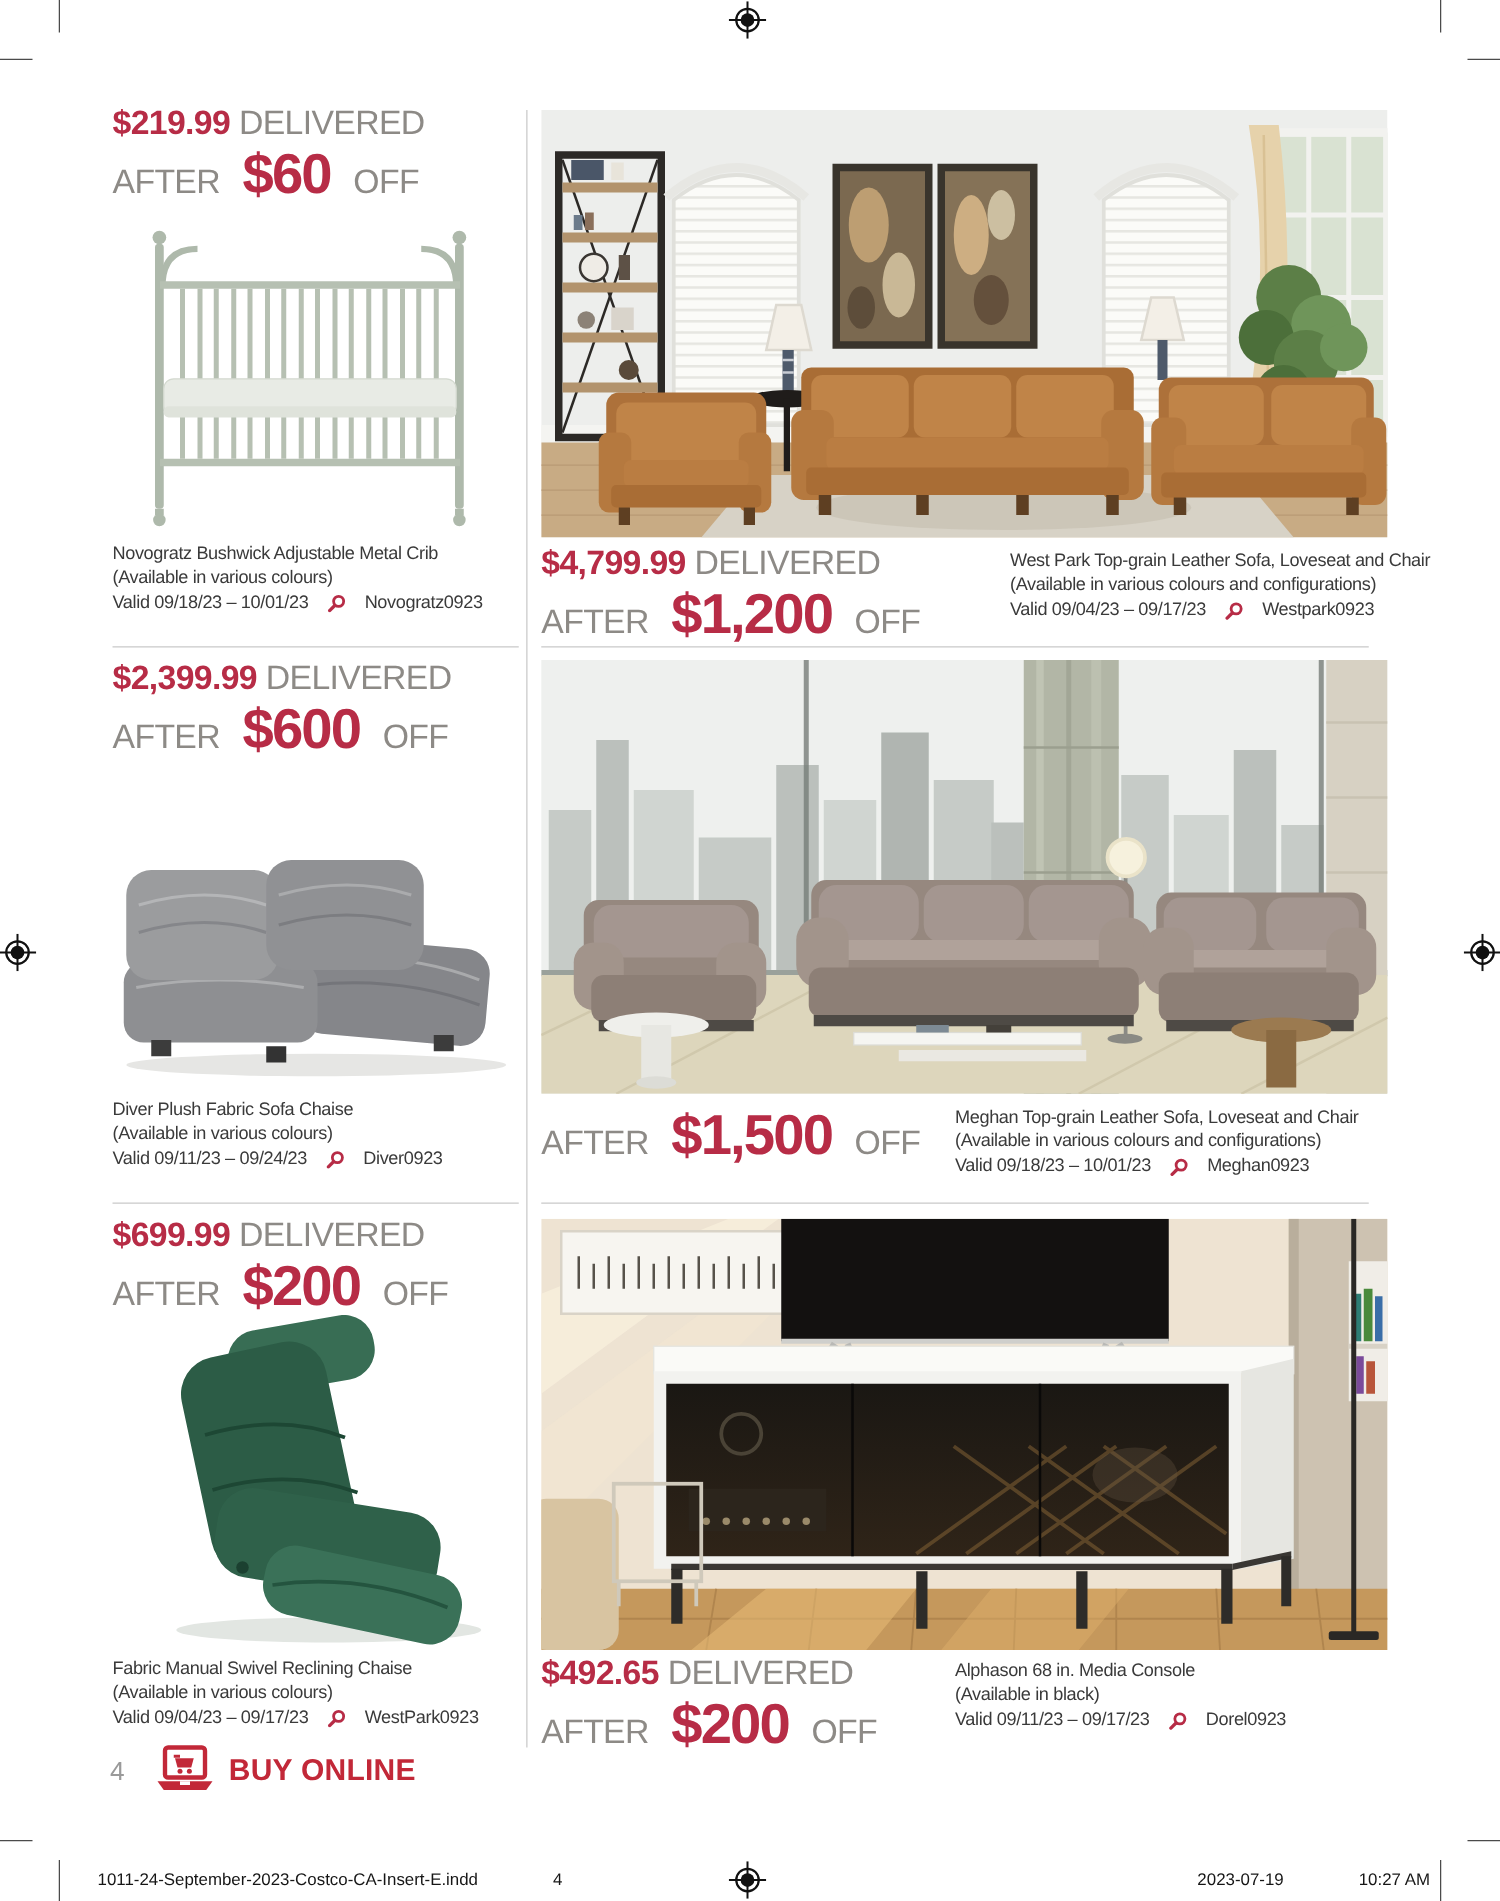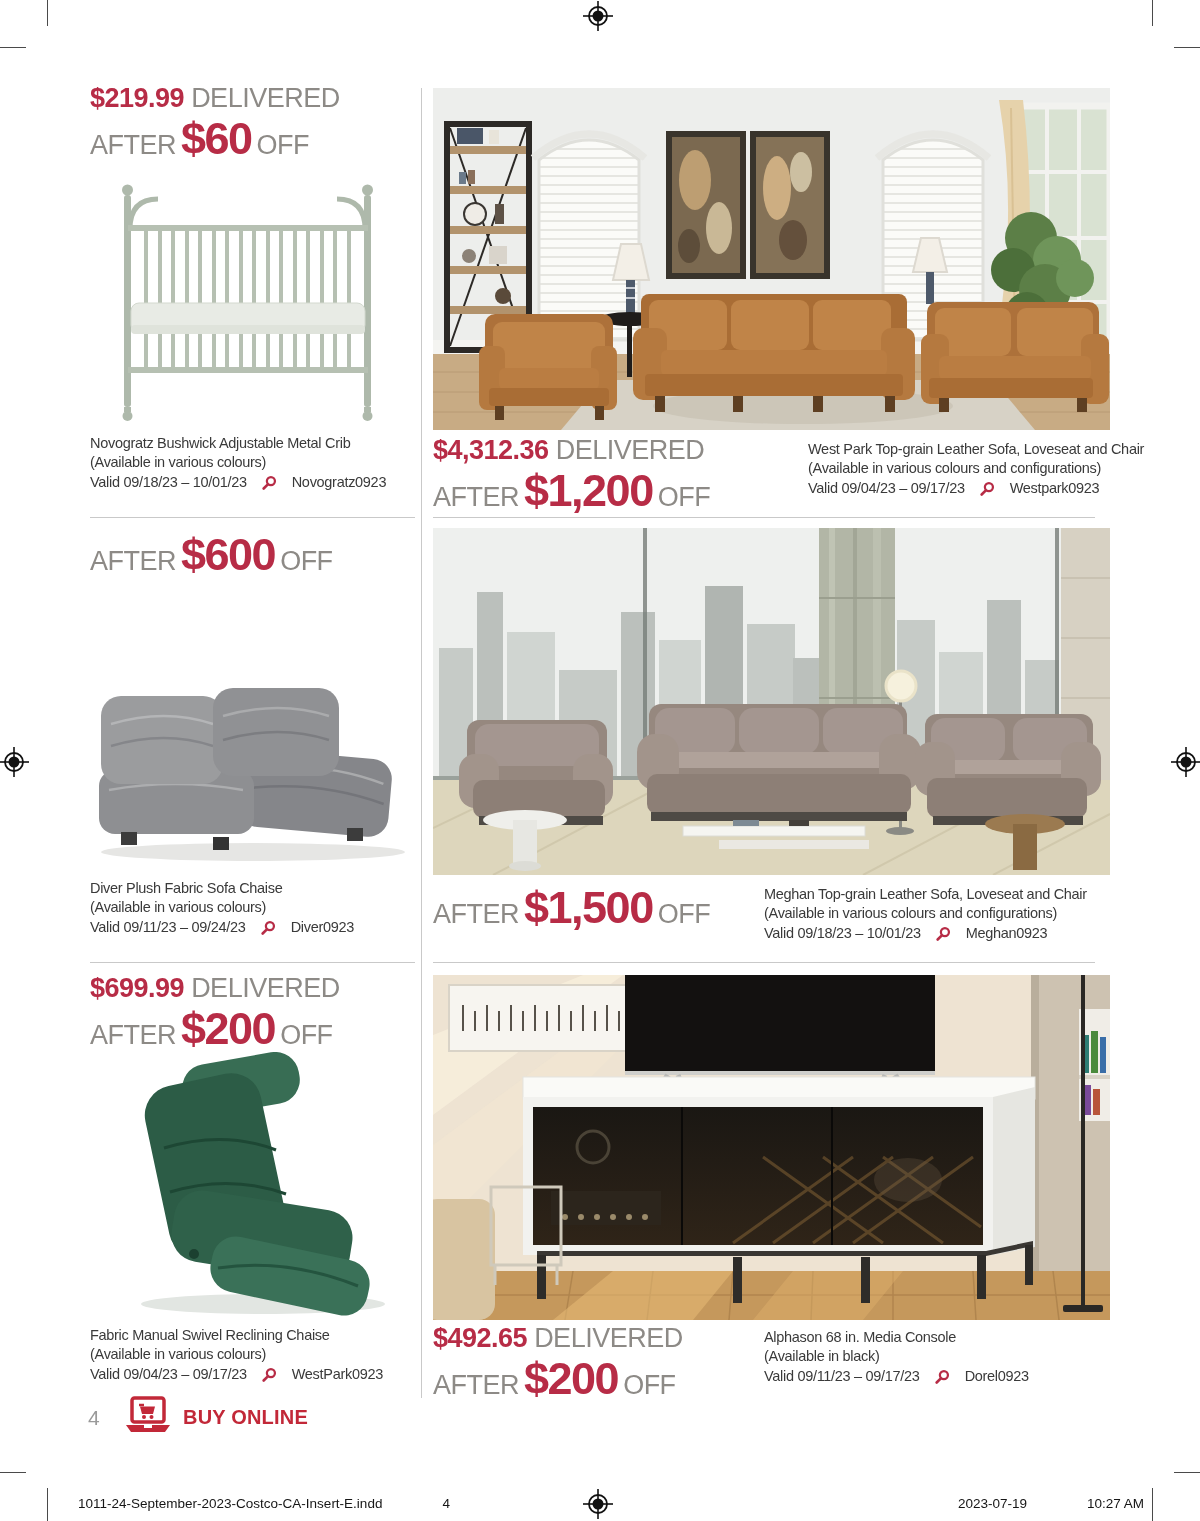--- a/index.html
+++ b/index.html
@@ -20,37 +20,37 @@
 
   
   .vdivider{position:absolute;width:1px;background:var(--rule-gray);}
   .hsep{position:absolute;height:1px;background:var(--rule-gray);}
 
   
   .price-block{position:absolute;white-space:nowrap;}
   .pl1{font-size:27px;letter-spacing:-0.5px;line-height:1.05;}
   .pl1 .amt{color:var(--price-red);font-weight:700;margin-top:16px;}
   .word{color:var(--label-gray);font-weight:400;}
-  .pl2{display:flex;align-items:baseline;gap:5px;margin-top:4px;}
+  .pl2{display:flex;align-items:baseline;gap:18px;margin-top:4px;}
   .pl2 .word{font-size:27px;letter-spacing:-0.5px;}
   .pl2 .amt{font-size:45px;font-weight:700;color:var(--price-red);letter-spacing:-1.5px;line-height:1;}
 
   
   .caption{position:absolute;font-size:14.5px;line-height:1.34;letter-spacing:-0.3px;color:var(--caption-dark);}
   .valid-line{display:flex;align-items:center;gap:15px;}
   .mag{display:inline-flex;align-items:center;}
   .code{color:var(--caption-dark);}
 
   .photo{position:absolute;display:block;}
   .cutout{position:absolute;display:block;}
 
   
   .page-num{position:absolute;font-size:21px;color:#9a9a9a;}
   .buy-online{position:absolute;display:flex;align-items:center;gap:11px;cursor:pointer;}
-  .buy-online .label{font-size:20px;font-weight:700;color:var(--buy-red);letter-spacing:0.2px;}
+  .buy-online .label{font-size:24px;font-weight:700;color:var(--buy-red);letter-spacing:0.2px;}
 
   
   .footer-text{position:absolute;font-size:13.5px;color:#161616;display:flex;gap:20px;}
   .footer-text .gap{display:inline-block;width:20px;}
 </style>
 </head>
 <body>
 
 <div class="page">
 
@@ -265,21 +265,21 @@
       <rect x="488" y="246" width="28" height="70" rx="9" fill="#b5793f"></rect>
       <rect x="648" y="246" width="28" height="70" rx="9" fill="#b5793f"></rect>
       <rect x="506" y="268" width="152" height="24" rx="6" fill="#ba7d42"></rect>
       <rect x="496" y="290" width="164" height="20" rx="4" fill="#a96d35"></rect>
       <rect x="506" y="310" width="10" height="14" fill="#5e3f22"></rect>
       <rect x="644" y="310" width="10" height="14" fill="#5e3f22"></rect>
     </g>
   </svg>
 
   <div class="price-block" style="left:433px;top:436px;">
-    <div class="pl1"><span class="amt">$4,312.36</span> <span class="word">DELIVERED</span></div>
+    <div class="pl1"><span class="amt">$4,799.99</span> <span class="word">DELIVERED</span></div>
     <div class="pl2">
         <span class="word">AFTER</span>
         <span class="amt">$1,200</span>
         <span class="word">OFF</span>
       </div>
   </div>
 
   <div class="caption" style="left:764px;top:440px;width:356px;margin-left:44px;">
     <div>West Park Top-grain Leather Sofa, Loveseat and Chair</div>
     <div>(Available in various colours and configurations)</div>
@@ -289,20 +289,21 @@
           <svg width="15" height="15" viewBox="0 0 16 16">
             <circle cx="9.5" cy="6.5" r="4.3" fill="none" stroke="#b72c46" stroke-width="2.4"></circle>
             <line x1="6.2" y1="10" x2="1.8" y2="14.4" stroke="#b72c46" stroke-width="2.8" stroke-linecap="round"></line>
           </svg>
         </span>
       <span class="code">Westpark0923</span>
     </div>
   </div>
 
   <div class="price-block" style="left:90px;top:528px;">
+    <div class="pl1"><span class="amt">$2,399.99</span> <span class="word">DELIVERED</span></div>
     <div class="pl2">
         <span class="word">AFTER</span>
         <span class="amt">$600</span>
         <span class="word">OFF</span>
       </div>
   </div>
 
   <svg class="cutout" style="left:85px;top:662px;" width="330" height="205" viewBox="0 0 330 205">
     <ellipse cx="168" cy="190" rx="152" ry="9" fill="#e6e6e4"></ellipse>
     <g transform="rotate(5 230 135)">

